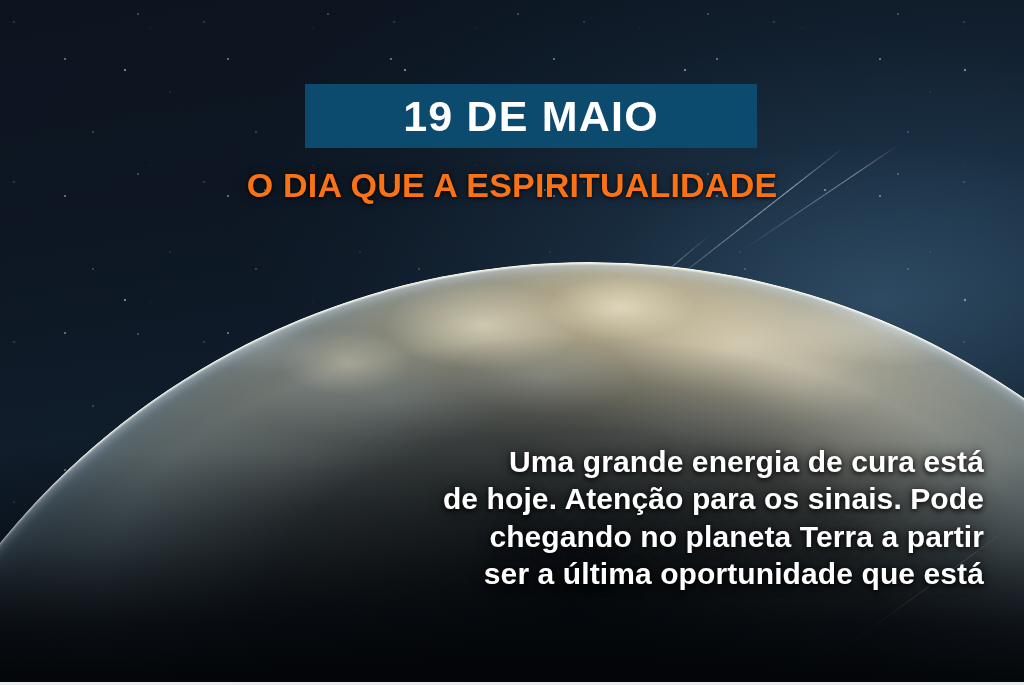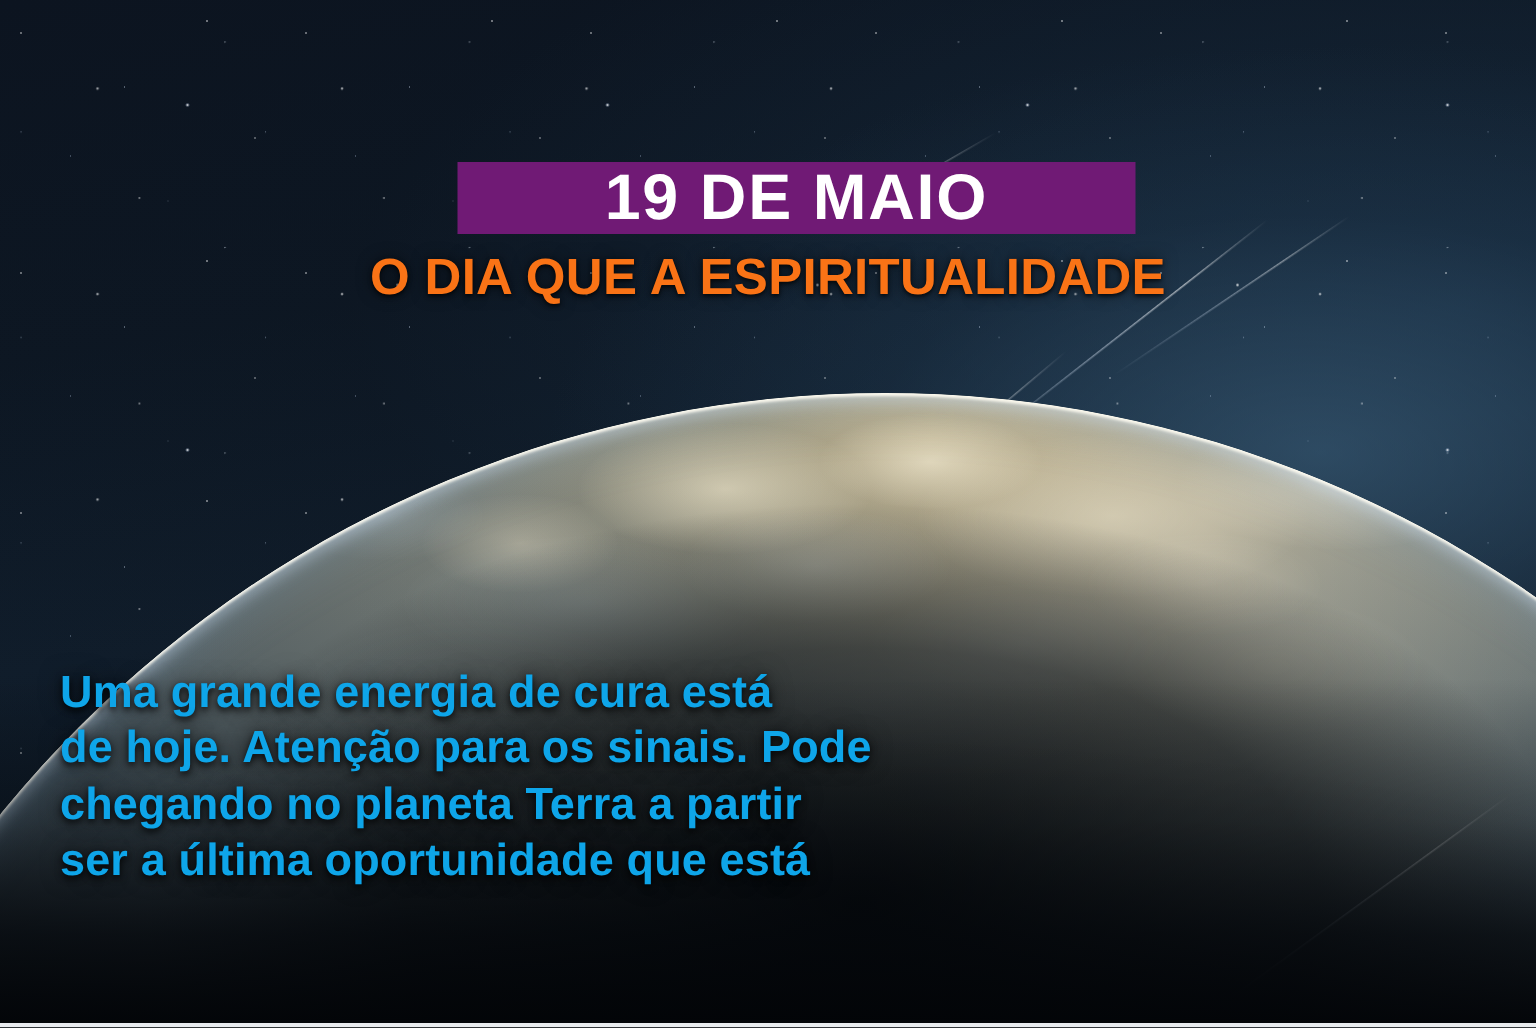--- a/index.html
+++ b/index.html
@@ -138,23 +138,23 @@
   .vignette{
     position:absolute; inset:0;
     background:
       linear-gradient(0deg, rgba(2,4,7,.97) 0%, rgba(3,6,10,.80) 9%, rgba(4,8,12,.35) 20%, rgba(0,0,0,0) 34%),
       radial-gradient(ellipse 130% 70% at 50% 120%, rgba(0,0,0,.55) 0%, rgba(0,0,0,0) 70%);
   }
 
   
   .date-banner{
     position:absolute;
-    left:305px; top:108px;
-    width:452px; height:48px;
-    background:#701a75;
+    left:305px; top:84px;
+    width:452px; height:64px;
+    background:#0c4a6e;
     display:flex; align-items:center; justify-content:center;
   }
   .date-banner .label{
     color:#ffffff;
     font-size:43px;
     font-weight:bold;
     letter-spacing:1.2px;
     line-height:1;
     white-space:nowrap;
     font-stretch:condensed;
@@ -169,22 +169,22 @@
     font-weight:bold;
     line-height:1.16;
     letter-spacing:.2px;
     text-shadow:0 1px 3px rgba(0,0,0,.75), 0 0 10px rgba(0,0,0,.55);
   }
   .headline .l{ display:block; white-space:nowrap; }
 
   .body-copy{
     position:absolute;
     left:40px; right:40px; top:443px;
-    text-align:left;
-    color:#0ea5e9;
+    text-align:right;
+    color:#ffffff;
     font-size:30px;
     font-weight:bold;
     line-height:1.245;
     letter-spacing:.1px;
     text-shadow:0 2px 5px rgba(0,0,0,.85), 0 0 14px rgba(0,0,0,.6);
   }
   .body-copy .l{ display:block; white-space:nowrap; }
 
   .cta{
     position:absolute;

